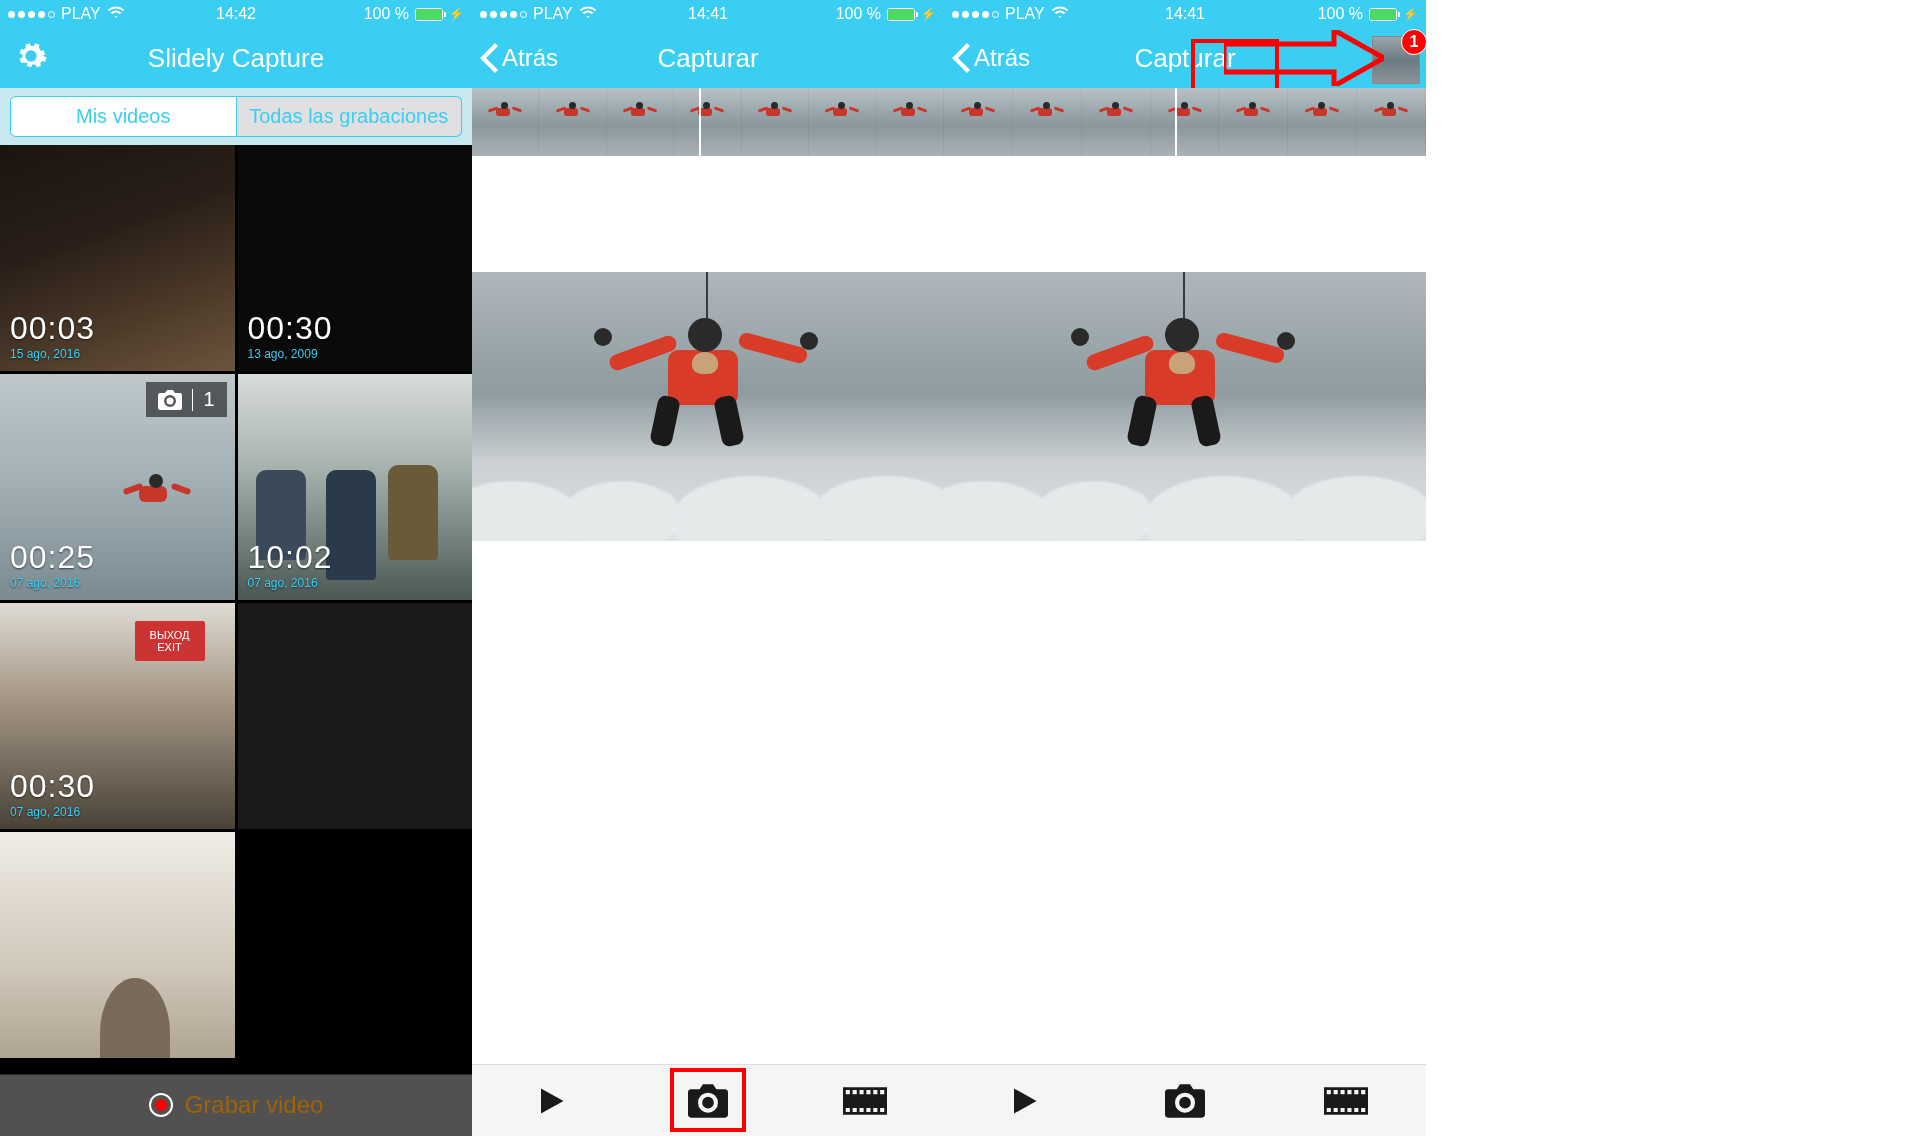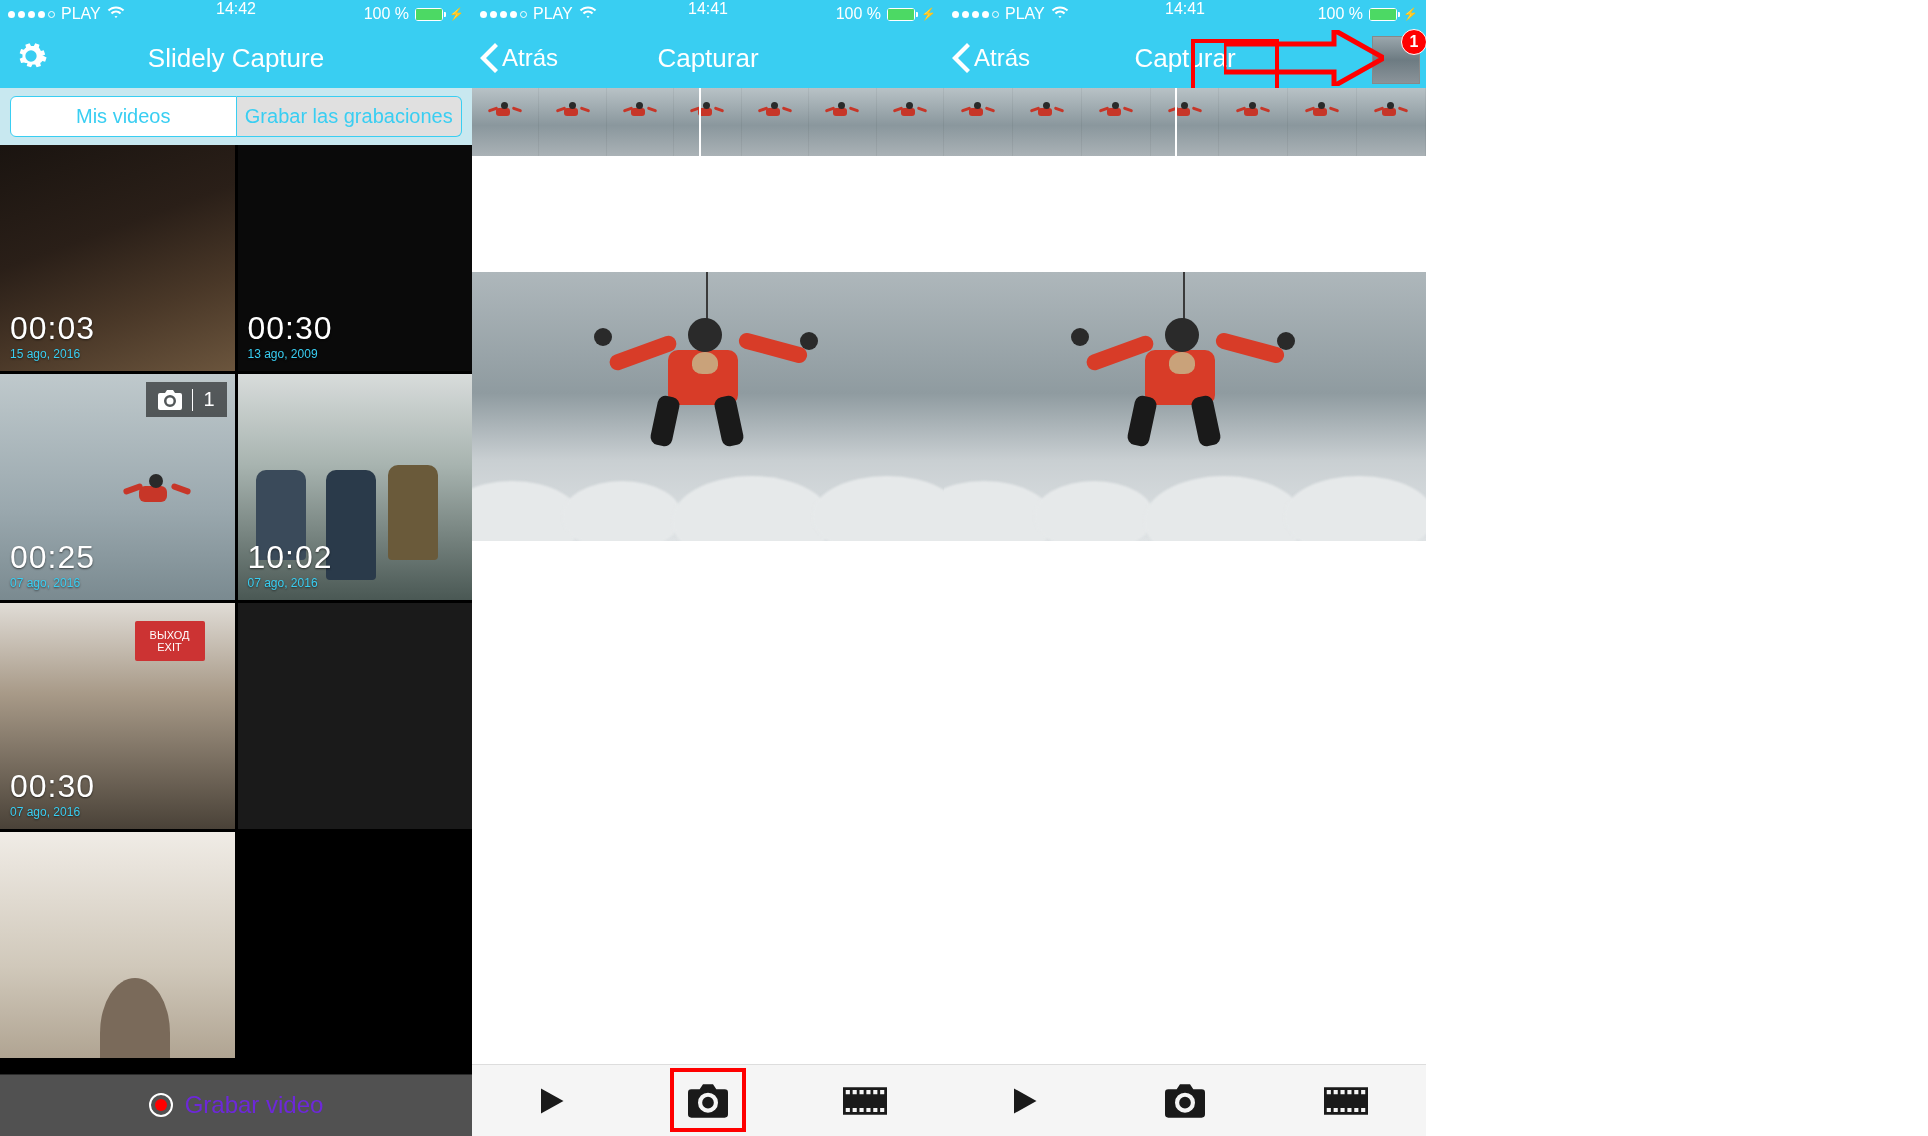--- a/index.html
+++ b/index.html
@@ -5,21 +5,21 @@
   * { margin:0; padding:0; box-sizing:border-box; font-family: -apple-system, Helvetica, Arial, sans-serif; }
   body { width:1928px; height:1136px; display:flex; background:#fff; }
   .screen { position:relative; height:1136px; overflow:hidden; background:#fff; }
   .screen.s0 { width:472px; }
   .screen.s1 { width:472px; }
   .screen.s2 { width:482px; }
 
   
   .status-bar {
     height:28px; background:#39cef2; color:#fff;
-    display:flex; justify-content:space-between;
+    display:flex; align-items:center; justify-content:space-between;
     padding:0 8px; font-size:16px; font-weight:500;
   }
   .status-left, .status-right { display:flex; align-items:center; gap:6px; }
   .status-center { position:absolute; left:50%; transform:translateX(-50%); }
   .dots { display:flex; gap:3px; }
   .dots span { width:7px; height:7px; border-radius:50%; background:#fff; display:inline-block; }
   .dots span.off { background:transparent; border:1px solid #fff; }
   .wifi-icon svg { width:18px; height:18px; fill:#fff; }
   .battery {
     width:28px; height:13px; border:1.5px solid #fff; border-radius:3px;
@@ -72,21 +72,21 @@
   .cell-overlay { position:absolute; left:10px; bottom:10px; color:#fff; text-shadow:0 1px 2px rgba(0,0,0,.6); }
   .cell-dur { font-size:32px; font-weight:300; letter-spacing:1px; }
   .cell-date { font-size:12px; color:#39cef2; font-weight:500; }
   .photo-badge { position:absolute; top:8px; right:8px; background:rgba(0,0,0,.55); color:#fff;
                  display:flex; align-items:center; gap:10px; padding:6px 12px; font-size:20px; font-weight:500;}
   .photo-badge svg { width:24px; height:20px; fill:#fff; }
   .photo-badge .sep { width:1px; height:22px; background:#fff; }
 
   
   .record-bar { position:absolute; bottom:0; left:0; right:0; height:62px; background:rgba(50,50,50,.85);
-                color:#6d28d9; display:flex; align-items:center; justify-content:center; gap:12px;
+                color:#a16207; display:flex; align-items:center; justify-content:center; gap:12px;
                 font-size:24px; font-weight:400; cursor:pointer; }
   .rec-circle { width:24px; height:24px; border-radius:50%; border:2px solid #fff; display:flex;
                 align-items:center; justify-content:center; }
   .rec-circle .inner { width:12px; height:12px; border-radius:50%; background:#ff0000; }
 
   
   .filmstrip { height:68px; display:flex; }
   .frame { flex:1; background:linear-gradient(180deg,#b8c2c6 0%,#8a979d 55%,#aab2b6 100%); position:relative; border-right:1px solid rgba(0,0,0,.05);}
   .diver { position:absolute; left:50%; top:35%; transform:translate(-50%,-50%); width:34px; height:20px; }
   .diver .body { position:absolute; left:8px; top:6px; width:14px; height:8px; background:#c73628; border-radius:3px;}
@@ -166,21 +166,21 @@
     <span class="nav-gear">
       <svg viewBox="0 0 24 24">
           <path d="M12 8a4 4 0 100 8 4 4 0 000-8zm9 4l2 1-1 3-2-.5a8 8 0 01-1.5 1.5l.5 2-3 1-1-2h-2l-1 2-3-1 .5-2A8 8 0 017 16.5L5 17l-1-3 2-1v-2l-2-1 1-3 2 .5A8 8 0 018.5 6L8 4l3-1 1 2h2l1-2 3 1-.5 2A8 8 0 0119 8.5l2-.5 1 3-2 1v0z"></path>
         </svg>
     </span>
     <span class="nav-title">Slidely Capture</span>
   </div>
 
   <div class="tabs">
     <div class="tab left">Mis videos</div>
-    <div class="tab right active">Grabar las grabaciones</div>
+    <div class="tab right active">Todas las grabaciones</div>
   </div>
 
   <div class="grid-wrap">
   <div class="video-grid">
     <div class="video-cell">
       <div class="cell-bg bg1"></div>
       <div class="cell-overlay">
         <div class="cell-dur">00:03</div>
         <div class="cell-date">15 ago, 2016</div>
       </div>

